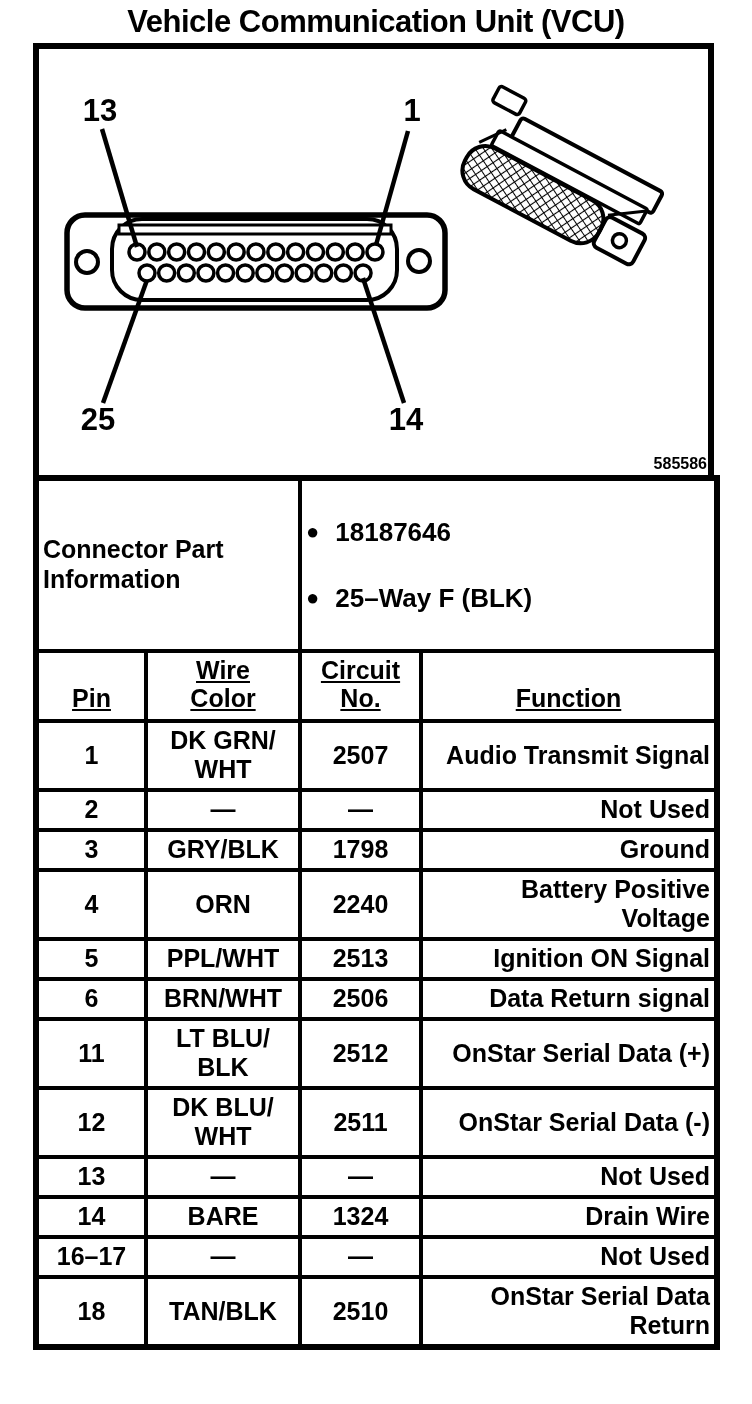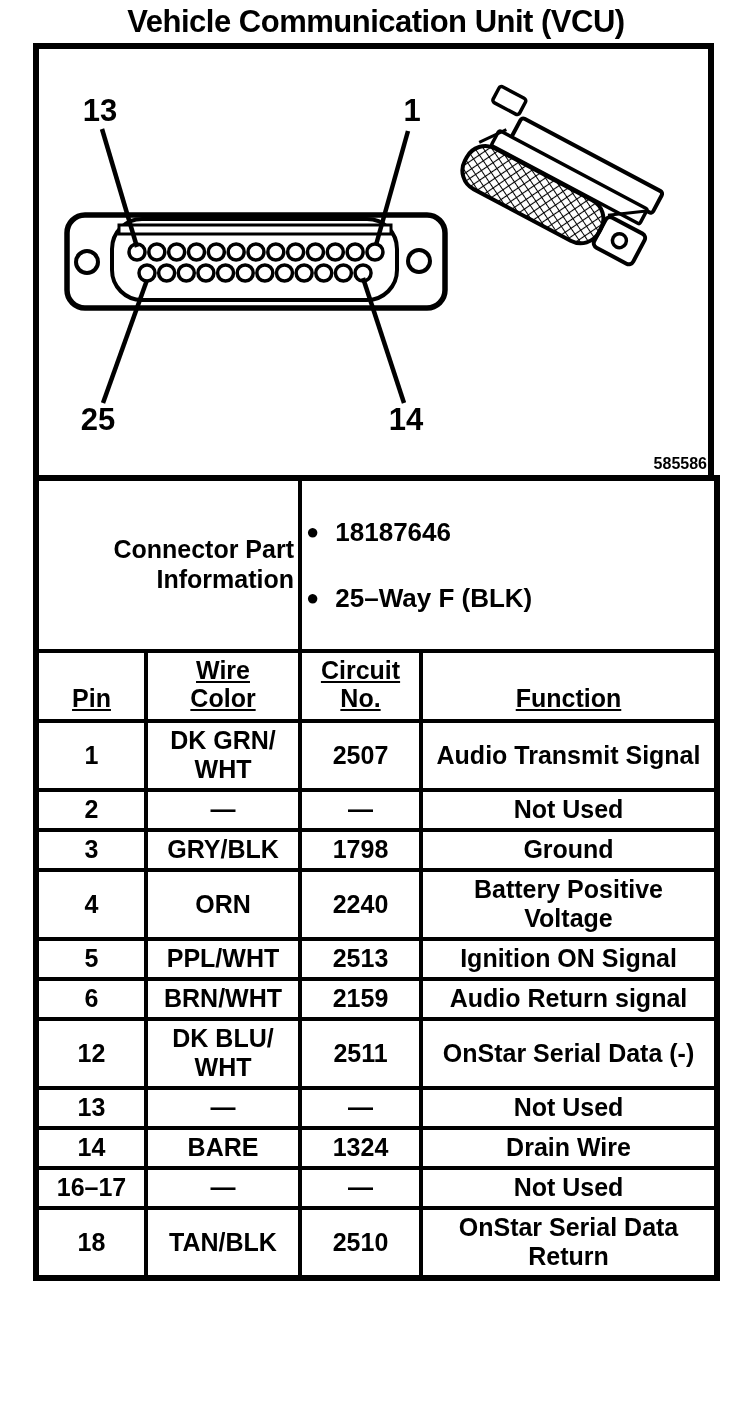--- a/index.html
+++ b/index.html
@@ -59,21 +59,21 @@
     white-space: pre-line;
     overflow: hidden;
   }
   col.c-pin     { width: 110px; }
   col.c-wire    { width: 154px; }
   col.c-circuit { width: 121px; }
   col.c-func    { width: 296px; }
 
   tr.info-row { height: 70px; }
   .info-label {
-    text-align: right;
+    text-align: left;
     vertical-align: middle;
     line-height: 1.25;
     font-size: 25px;
   }
   .info-items {
     vertical-align: middle;
     padding-left: 24px;
   }
   .bullet-line {
     display: flex;
@@ -94,21 +94,21 @@
     padding-bottom: 7px;
     line-height: 1.12;
     text-decoration: underline;
   }
   tr.data-row { height: 40px; }
   td.cell-pin, td.cell-wire, td.cell-circuit {
     text-align: center;
     vertical-align: middle;
   }
   td.cell-func {
-    text-align: center;
+    text-align: right;
     vertical-align: middle;
     padding-left: 9px;
   }
 </style>
 </head>
 <body>
 
 <div class="page">
 
   <h1 class="page-title">Vehicle Communication Unit (VCU)</h1>
@@ -248,22 +248,29 @@
   </tr>
           <tr class="data-row">
     <td class="cell-pin">5</td>
     <td class="cell-wire">PPL/WHT</td>
     <td class="cell-circuit">2513</td>
     <td class="cell-func">Ignition ON Signal</td>
   </tr>
           <tr class="data-row">
     <td class="cell-pin">6</td>
     <td class="cell-wire">BRN/WHT</td>
-    <td class="cell-circuit">2159</td>
-    <td class="cell-func">Audio Return signal</td>
+    <td class="cell-circuit">2506</td>
+    <td class="cell-func">Data Return signal</td>
+  </tr>
+          <tr class="data-row">
+    <td class="cell-pin">11</td>
+    <td class="cell-wire">LT BLU/
+BLK</td>
+    <td class="cell-circuit">2512</td>
+    <td class="cell-func">OnStar Serial Data (+)</td>
   </tr>
           <tr class="data-row">
     <td class="cell-pin">12</td>
     <td class="cell-wire">DK BLU/
 WHT</td>
     <td class="cell-circuit">2511</td>
     <td class="cell-func">OnStar Serial Data (-)</td>
   </tr>
           <tr class="data-row">
     <td class="cell-pin">13</td>

